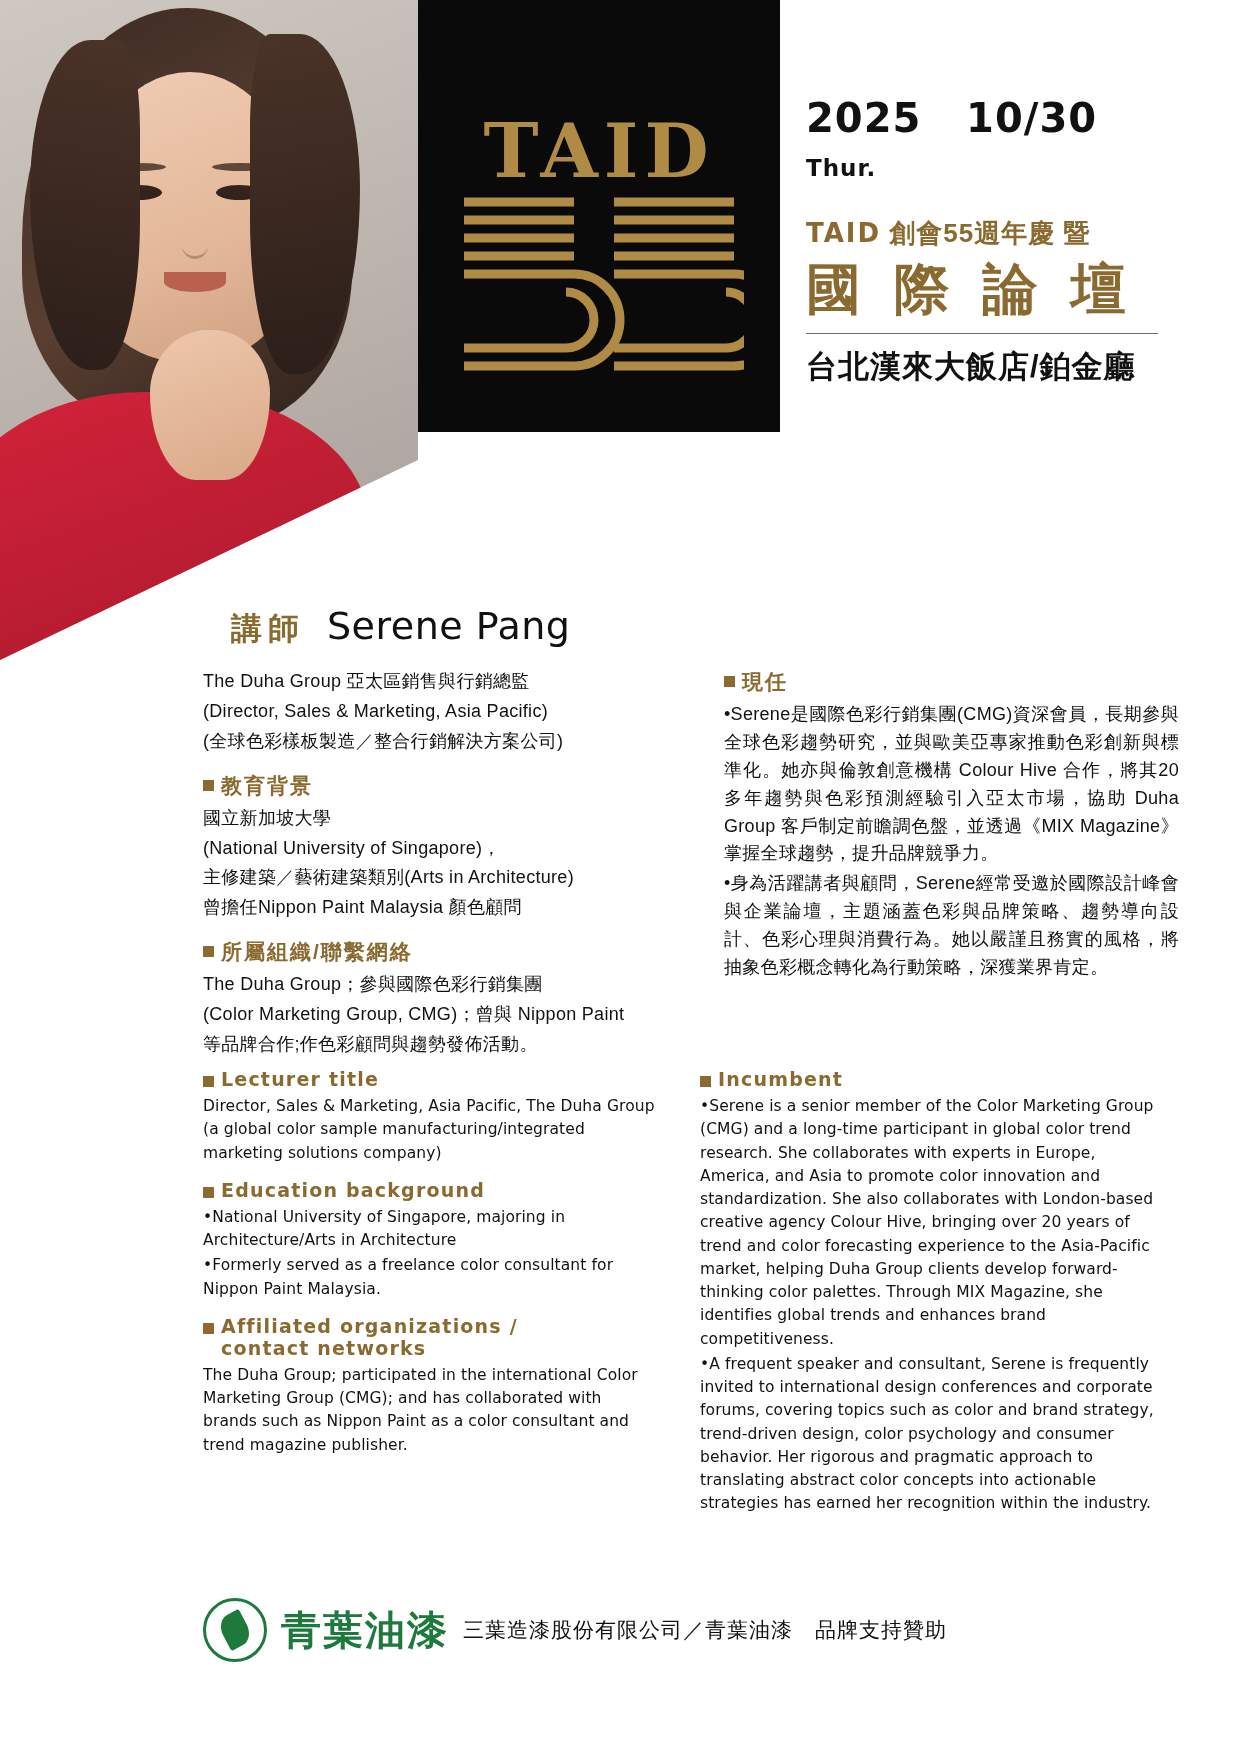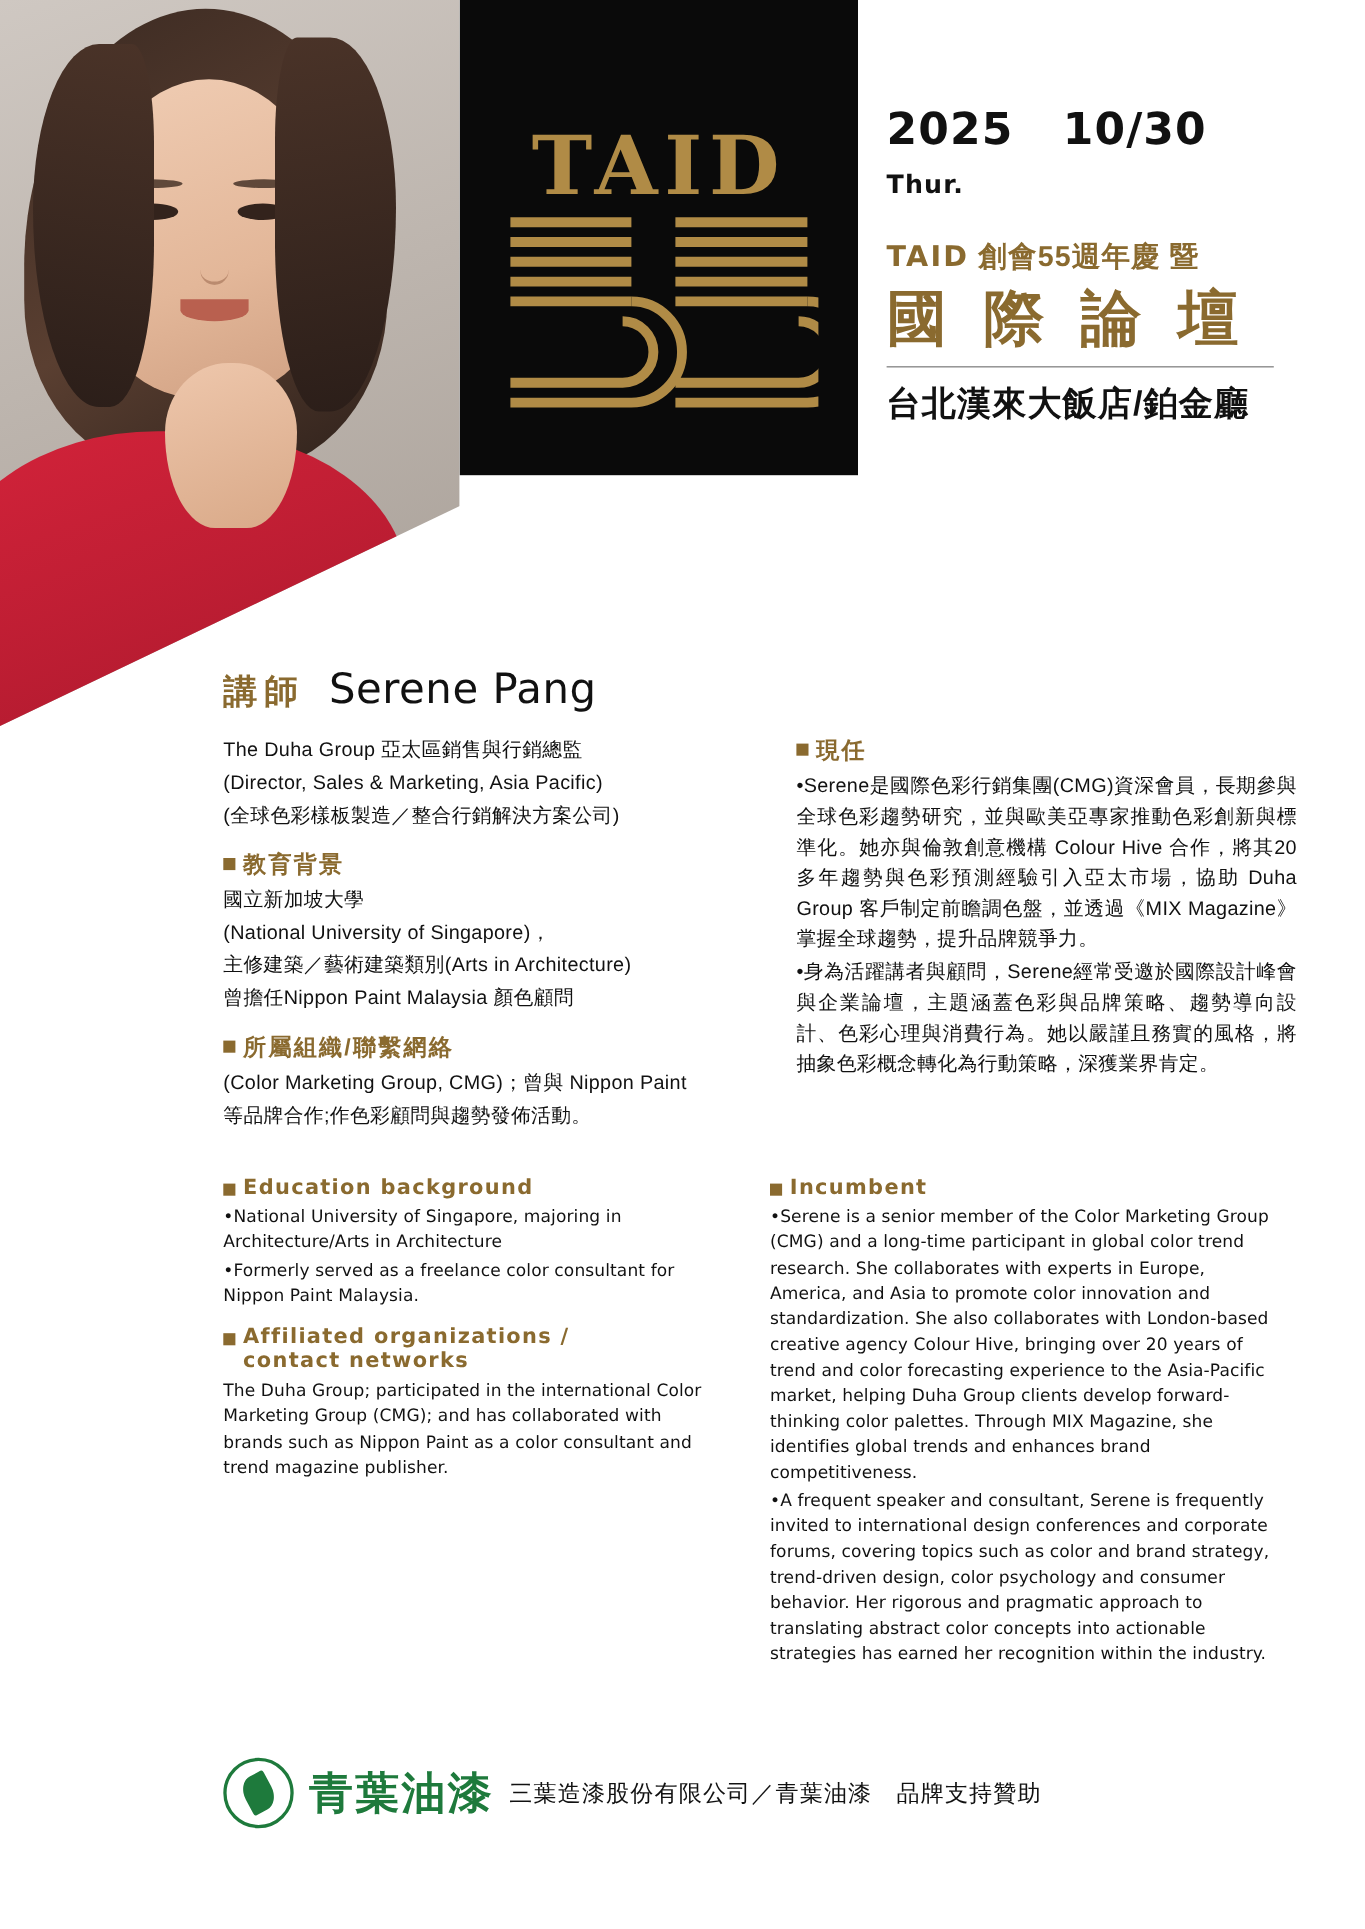--- a/index.html
+++ b/index.html
@@ -202,20 +202,21 @@
     left: 203px; top: 604px;
     display: flex;
     align-items: baseline;
     gap: 22px;
   }
   .speaker-label {
     font-size: 31px;
     font-weight: 700;
     color: #8a6a2f;
     letter-spacing: 6px;
+    margin-left: 28px;
   }
   .speaker-name {
     font-family: "DejaVu Sans", sans-serif;
     font-size: 38px;
     color: #111;
     letter-spacing: .5px;
   }
 
   
   .col {
@@ -377,38 +378,46 @@
     <p>(National University of Singapore)，</p>
     <p>主修建築／藝術建築類別(Arts in Architecture)</p>
     <p>曾擔任Nippon Paint Malaysia 顏色顧問</p>
   </div>
 
   <div class="blk">
     <div class="sec-head">
       <span class="sq"></span>
       <span>所屬組織/聯繫網絡</span>
     </div>
+    <p>The Duha Group；參與國際色彩行銷集團</p>
     <p>(Color Marketing Group, CMG)；曾與 Nippon Paint</p>
     <p>等品牌合作;作色彩顧問與趨勢發佈活動。</p>
   </div>
 </div>
 
 <div class="col col-right-zh zh">
   <div class="blk">
     <div class="sec-head">
       <span class="sq"></span>
       <span>現任</span>
     </div>
     <p class="just">•Serene是國際色彩行銷集團(CMG)資深會員，長期參與全球色彩趨勢研究，並與歐美亞專家推動色彩創新與標準化。她亦與倫敦創意機構 Colour Hive 合作，將其20多年趨勢與色彩預測經驗引入亞太市場，協助 Duha Group 客戶制定前瞻調色盤，並透過《MIX Magazine》掌握全球趨勢，提升品牌競爭力。</p>
     <p class="just">•身為活躍講者與顧問，Serene經常受邀於國際設計峰會與企業論壇，主題涵蓋色彩與品牌策略、趨勢導向設計、色彩心理與消費行為。她以嚴謹且務實的風格，將抽象色彩概念轉化為行動策略，深獲業界肯定。</p>
   </div>
 </div>
 
 <div class="col col-left-en en">
 
+  <div class="blk">
+    <div class="sec-head">
+      <span class="sq"></span>
+      <span>Lecturer title</span>
+    </div>
+    <p>Director, Sales &amp; Marketing, Asia Pacific, The Duha Group (a global color sample manufacturing/integrated marketing solutions company)</p>
+  </div>
 
   <div class="blk">
     <div class="sec-head">
       <span class="sq"></span>
       <span>Education background</span>
     </div>
     <p>•National University of Singapore, majoring in Architecture/Arts in Architecture</p>
     <p>•Formerly served as a freelance color consultant for Nippon Paint Malaysia.</p>
   </div>
 

